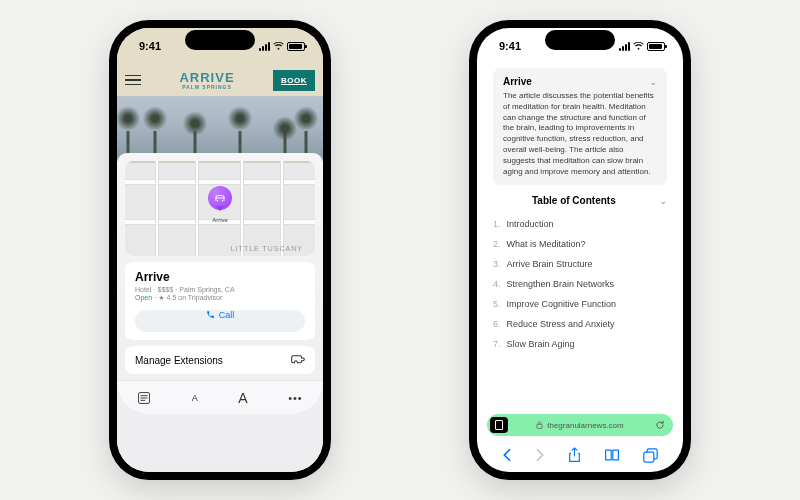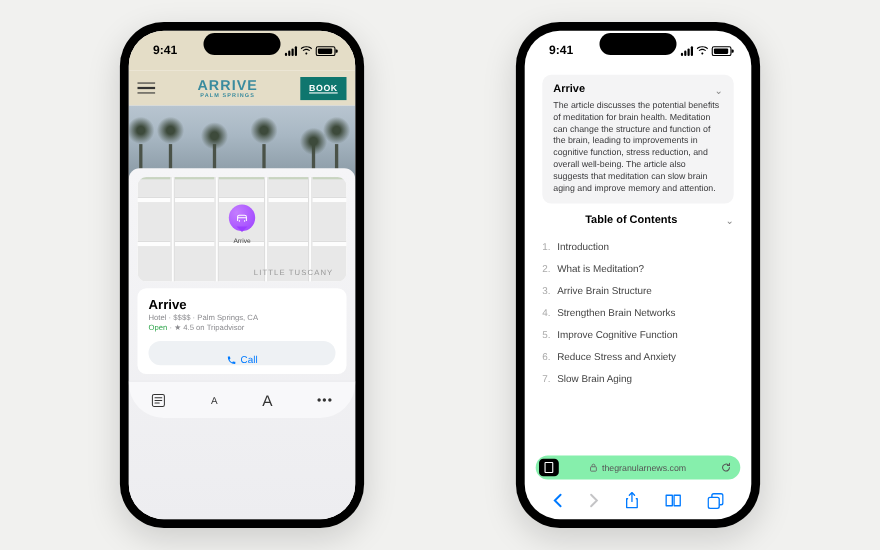--- a/index.html
+++ b/index.html
@@ -139,21 +139,21 @@
     border-top-color:#9b3fff;
   }
   .pin-label { position:absolute; left:50%; top:56px; transform:translateX(-50%); font-size:6px; color:#444;}
   .map-area-label { position:absolute; bottom:4px; right:12px; font-size:7px; color:#999; letter-spacing:1px; font-weight:300;}
   .place-card { background: #fff; border-radius: 8px; padding: 8px 10px; }
   .place-title { font-size: 12px; font-weight: 600; margin-bottom: 2px; }
   .place-meta { font-size: 7px; color: #8a8a8e; margin-bottom: 1px; }
   .place-status { font-size: 7px; color: #8a8a8e; }
   .status-open { color: #2da54a; font-weight: 500;}
   .action-row { display: flex; gap: 8px; margin-top: 8px; }
-  .pill-btn { flex:1; height: 22px; border-radius: 11px; display:flex; align-items:flex-end; justify-content:center; gap:4px; font-size:9px; font-weight:500;}
+  .pill-btn { flex:1; height: 22px; border-radius: 11px; display:flex; align-items:flex-start; justify-content:center; gap:4px; font-size:9px; font-weight:500;}
   .call-btn { background: #eef1f4; color: #007aff; }
   .go-btn { background: #007aff; color: #fff; }
   .ext-row {
     background: #fff; border-radius: 8px;
     height: 28px; display:flex; align-items:center; justify-content:space-between;
     padding: 0 10px; font-size: 10px;
   }
   .toolbar {
     height: 34px;
     display:flex; align-items: center; justify-content: space-around;
@@ -284,20 +284,26 @@
         <div class="action-row">
           <div class="pill-btn call-btn">
             <svg width="9" height="9" viewBox="0 0 24 24">
                 <path fill="#007aff" d="M6.6 10.8c1.4 2.8 3.8 5.1 6.6 6.6l2.2-2.2c.3-.3.7-.4 1-.2 1.2.4 2.5.6 3.8.6.6 0 1 .4 1 1V20c0 .6-.4 1-1 1C10.6 21 3 13.4 3 4c0-.6.4-1 1-1h3.5c.6 0 1 .4 1 1 0 1.3.2 2.6.6 3.8.1.3 0 .7-.2 1l-2.3 2z"></path>
               </svg>
             <span>Call</span>
           </div>
         </div>
       </div>
 
+      <div class="ext-row">
+        <span>Manage Extensions</span>
+        <svg width="14" height="12" viewBox="0 0 20 16">
+            <path d="M3 2h10a2 2 0 012 2v1h2a2 2 0 010 4h-2v1a2 2 0 01-2 2H9v-1a2 2 0 00-4 0v1H3a2 2 0 01-2-2V4a2 2 0 012-2z" fill="none" stroke="#333" stroke-width="1.5"></path>
+          </svg>
+      </div>
 
       <div class="toolbar">
         <div class="tb-item">
           <svg width="14" height="14" viewBox="0 0 18 18">
               <rect x="2" y="2" width="14" height="14" rx="2" fill="none" stroke="#333" stroke-width="1.2"></rect>
               <path d="M5 6h8M5 9h8M5 12h5" stroke="#333" stroke-width="1.2" stroke-linecap="round"></path>
             </svg>
         </div>
         <div class="tb-item" style="font-size:9px">A</div>
         <div class="tb-item" style="font-size:14px;font-weight:500">A</div>

